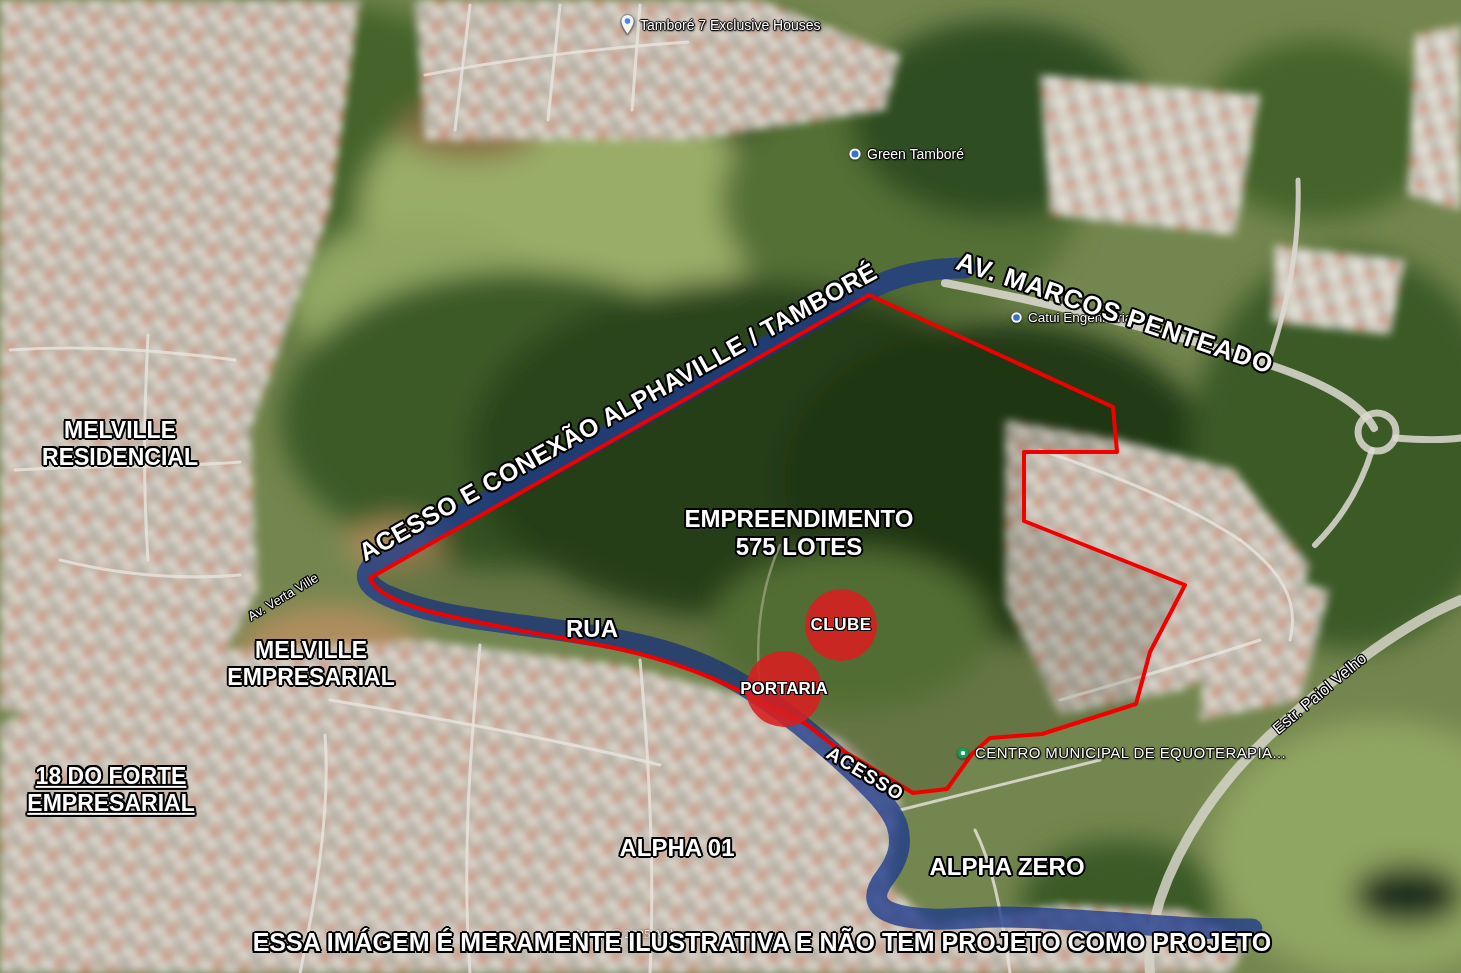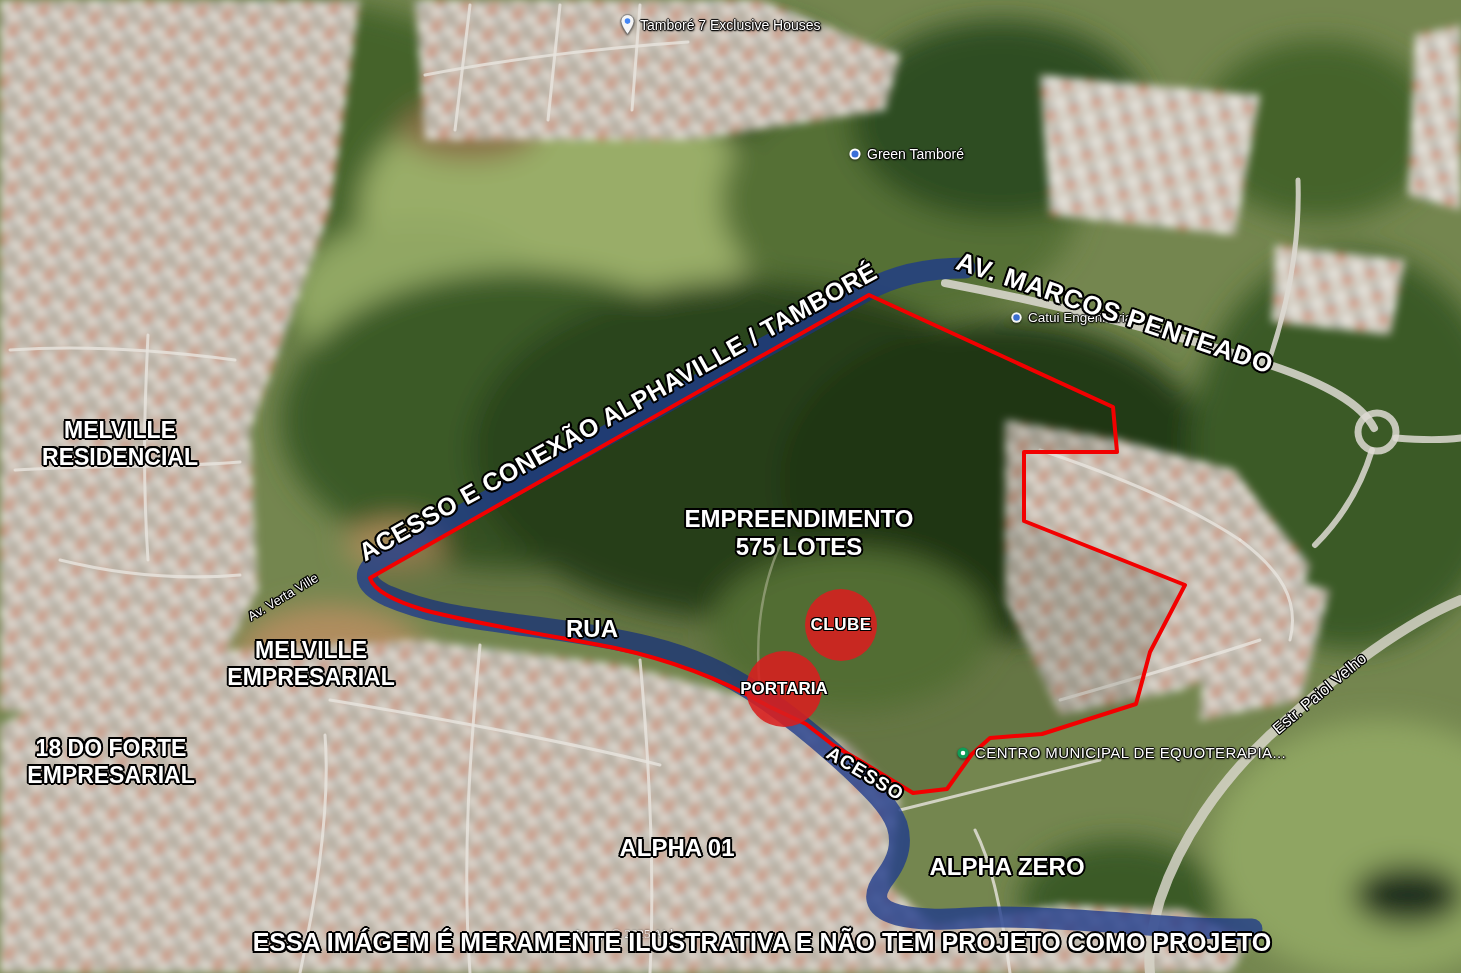--- a/index.html
+++ b/index.html
@@ -221,21 +221,21 @@
   <div class="lbl outline2" style="left:120px;top:444px;font-size:23px;">
     <span class="l">MELVILLE</span>
     <span class="l">RESIDENCIAL</span>
   </div>
 
   <div class="lbl outline2" style="left:311px;top:664px;font-size:23px;">
     <span class="l">MELVILLE</span>
     <span class="l">EMPRESARIAL</span>
   </div>
 
-  <div class="lbl outline2" style="left:111px;top:762px;font-size:23px;">
+  <div class="lbl outline2" style="left:111px;top:790px;font-size:23px;text-decoration:underline;">
     <span class="l">18 DO FORTE</span>
     <span class="l">EMPRESARIAL</span>
   </div>
 
   <div class="lbl outline2" style="left:677px;top:848px;font-size:24px;">
     <span>ALPHA 01</span>
   </div>
 
   <div class="lbl outline2" style="left:995px;top:867px;font-size:24px;margin-left:12px;">
     <span>ALPHA ZERO</span>

